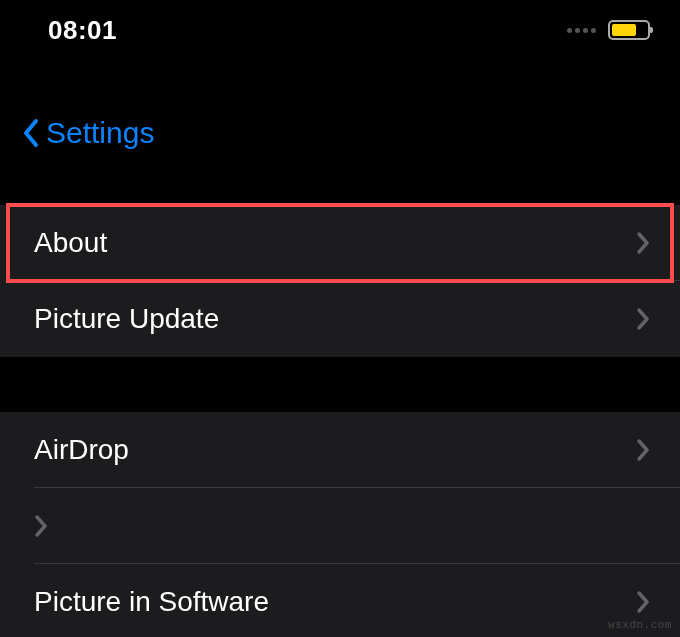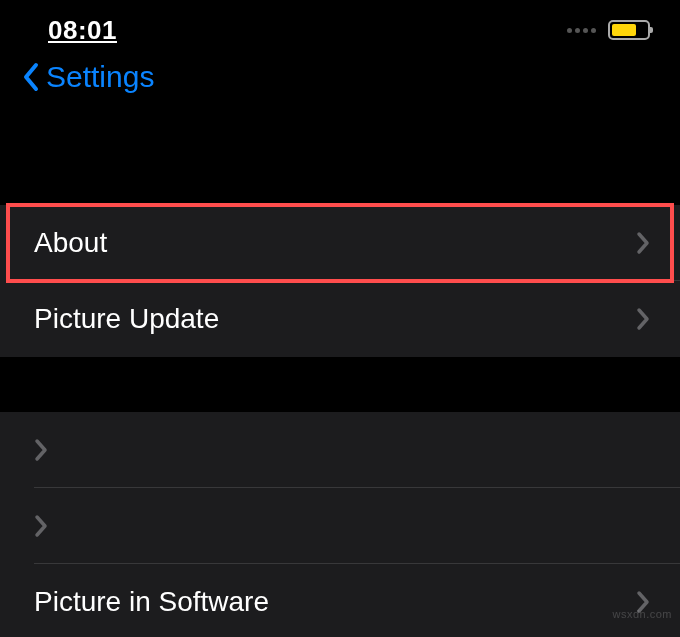--- a/index.html
+++ b/index.html
@@ -16,21 +16,20 @@
       overflow: hidden;
       color: #ffffff;
     }
     .status-bar {
       height: 60px;
       display: flex;
       align-items: center;
       justify-content: space-between;
       padding: 0 30px 0 48px;
       background: #000000;
-      text-decoration: underline;
     }
     .status-time {
       font-size: 26px;
       font-weight: 600;
       letter-spacing: 0.5px;
       color: #ffffff;
     }
     .status-right {
       display: flex;
       align-items: center;
@@ -69,21 +68,21 @@
     }
     .battery-fill {
       width: 70%;
       height: 100%;
       background: #ffd60a;
       border-radius: 2px;
     }
     .nav-bar {
       height: 90px;
       display: flex;
-      align-items: flex-start;
+      align-items: flex-end;
       position: relative;
       background: #000000;
       padding: 0 22px;
     }
     .back-button {
       display: flex;
       align-items: center;
       color: #0a84ff;
       font-size: 30px;
       font-weight: 400;
@@ -147,25 +146,26 @@
       background: #38383a;
     }
     .highlight {
       position: absolute;
       border: 4px solid #ff4d4d;
       pointer-events: none;
       box-sizing: border-box;
     }
     .watermark {
       position: absolute;
-      bottom: 17px;
+      bottom: 6px;
       right: 8px;
       font-size: 11px;
       color: rgba(255,255,255,0.18);
       letter-spacing: 0.5px;
+      font-family: Liberation Mono, monospace;
     }
   </style>
 </head>
 <body>
 
 <div class="status-bar">
   <div class="status-time">08:01</div>
   <div class="status-right">
     <div class="dots">
       <div class="dot"></div>
@@ -203,20 +203,21 @@
     <svg class="chevron" viewBox="0 0 14 24">
       <polyline points="3,3 11,12 3,21"></polyline>
     </svg>
   </div>
 </div>
 
 <div class="spacer"></div>
 
 <div class="list-group">
   <div class="list-item">
+    <span class="list-item-label">AirDrop</span>
     <svg class="chevron" viewBox="0 0 14 24">
       <polyline points="3,3 11,12 3,21"></polyline>
     </svg>
     <div class="separator"></div>
   </div>
   <div class="list-item">
     <svg class="chevron" viewBox="0 0 14 24">
       <polyline points="3,3 11,12 3,21"></polyline>
     </svg>
     <div class="separator"></div>

